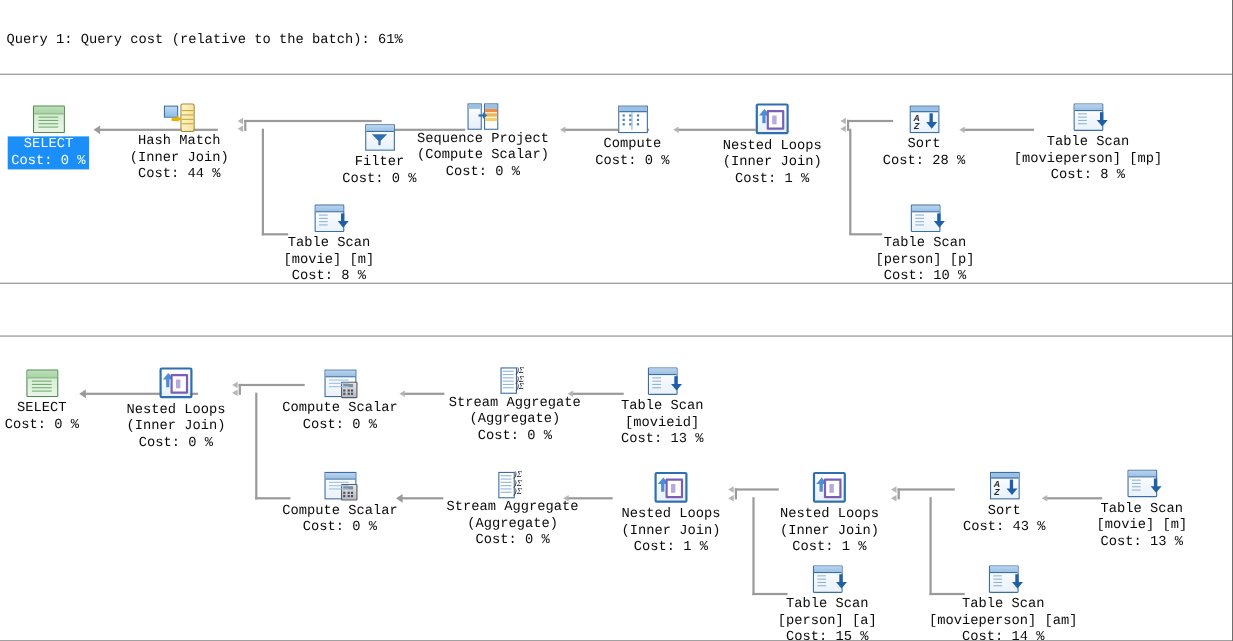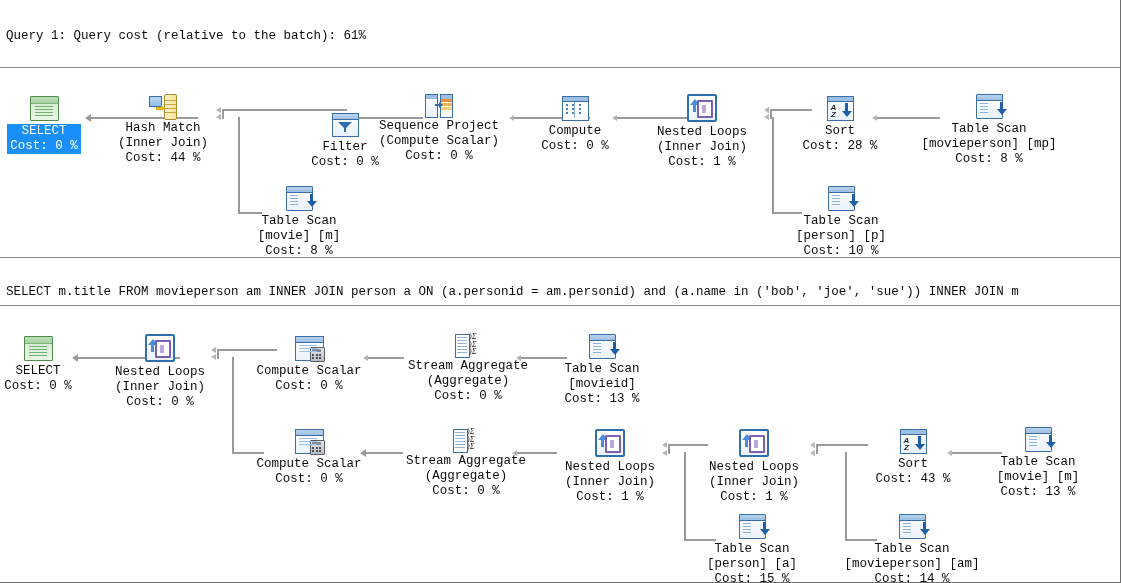--- a/index.html
+++ b/index.html
@@ -372,21 +372,20 @@
           <i class="arrdn"></i>
         </span>
       <span class="labels">
         <span class="lbl">Table Scan</span>
         <span class="lbl">[movieperson] [mp]</span>
         <span class="lbl">Cost: 8 %</span>
       </span>
     </div>
 
     <div class="hrule" style="top:231px;"></div>
-    <div class="qtext" style="top:259px;">SELECT m.title FROM movieperson am INNER JOIN person a ON (a.personid = am.personid) and (a.name in ('bob', 'joe', 'sue')) INNER JOIN m</div>
     <div class="hrule" style="top:279px;"></div>
 
     <div class="conn h" style="left:75px;top:331px;width:105px;"></div>
     <div class="arrowL" style="left:72px;top:328px;"></div>
 
     <div class="conn h" style="left:217px;top:323px;width:60px;"></div>
     <div class="conn v" style="left:217px;top:323px;height:10px;"></div>
     <div class="arrowL thin" style="left:211px;top:321px;"></div>
     <div class="arrowL thin" style="left:211px;top:328px;"></div>
     <div class="conn v" style="left:232px;top:331px;height:97px;"></div>

